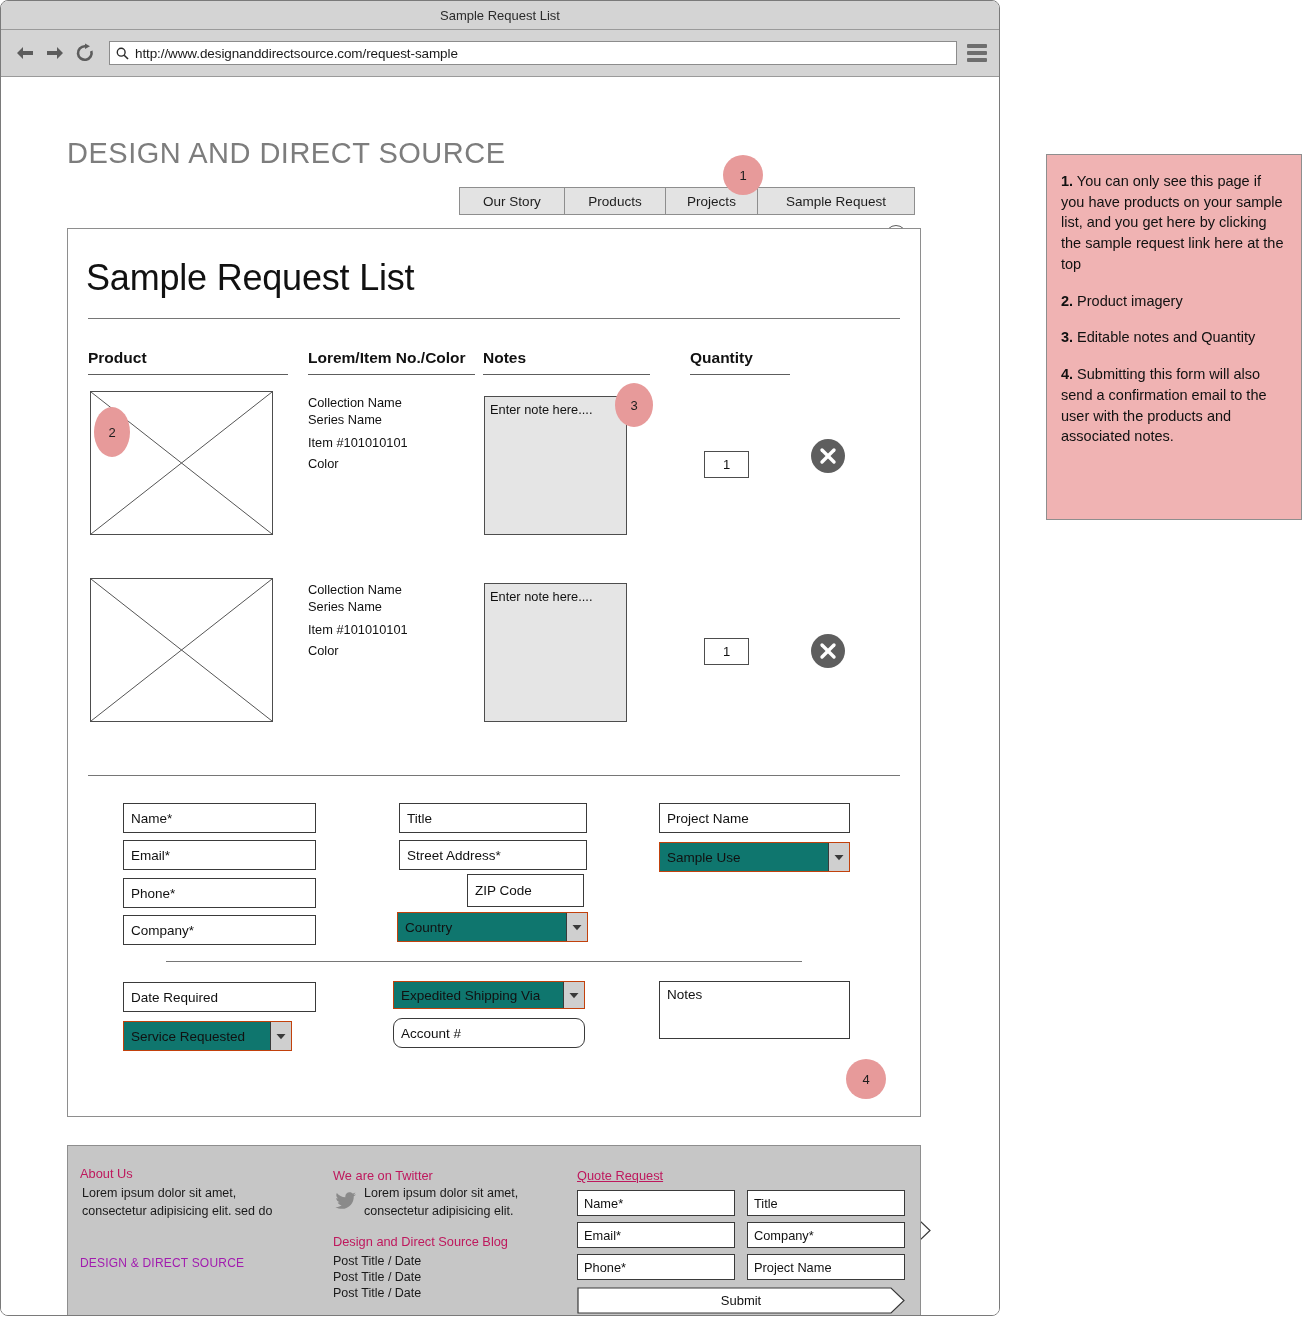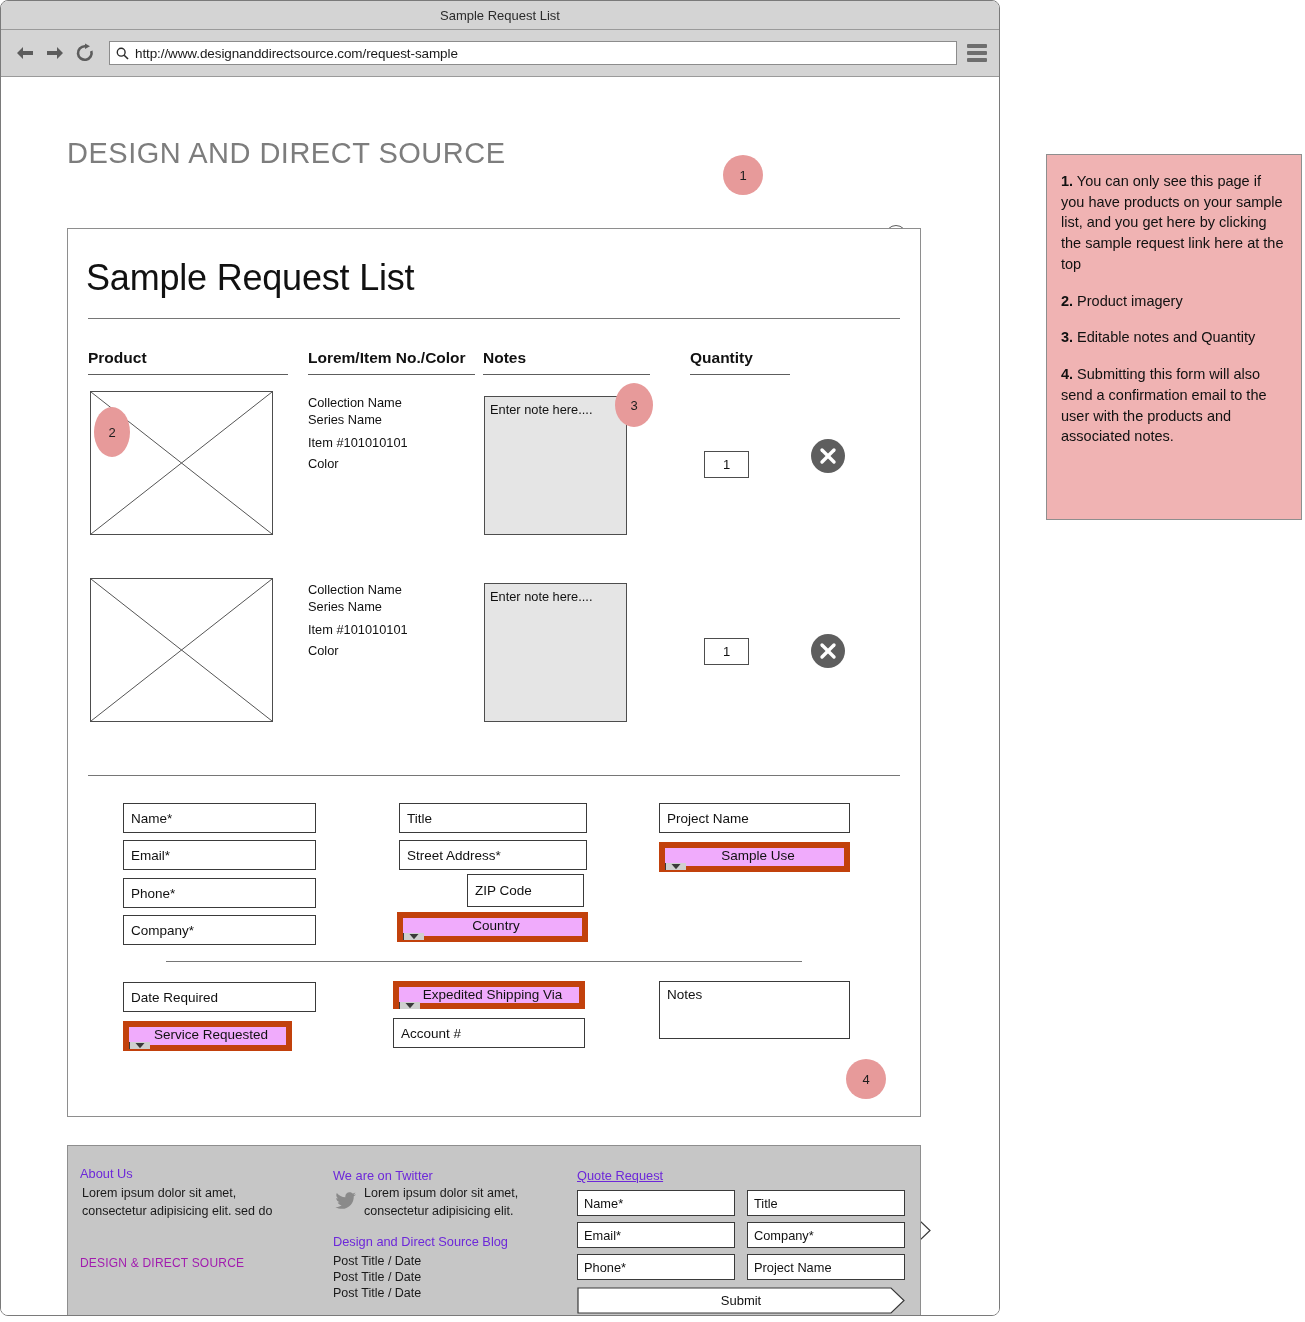--- a/index.html
+++ b/index.html
@@ -105,22 +105,22 @@
   #mid-rule{position:absolute;left:20px;top:546px;width:812px;height:1px;background:#767676;}
   #form-rule-2{position:absolute;left:98px;top:732px;width:636px;height:1px;background:#767676;}
 
   
   .fld{
     position:absolute;border:1px solid #3a3a3a;box-sizing:border-box;background:#fff;
     font-size:13.5px;color:#111;display:flex;align-items:center;padding-left:7px;
   }
   .fld.ta{align-items:flex-start;padding-top:5px;}
   .sel{
-    position:absolute;border:6px solid #c2410c;box-sizing:border-box;background:#f0abfc;
-    font-size:13.5px;color:#111;display:flex;align-items:center;flex-direction:column;
+    position:absolute;border:1px solid #c2410c;box-sizing:border-box;background:#0f766e;
+    font-size:13.5px;color:#111;display:flex;align-items:center;
   }
   .sel .lbl{flex:1;padding-left:7px;}
   .sel .arrow{
     width:20px;align-self:stretch;background:#cfcfcf;border-left:1px solid #3a3a3a;
     display:flex;align-items:center;justify-content:center;
   }
   .sel .arrow svg{display:block;}
 
   #thankyou{position:absolute;left:497px;top:995px;font-size:13.5px;color:#111;}
   #submit-main{
@@ -138,21 +138,21 @@
     display:flex;align-items:center;justify-content:center;
     font-size:13px;color:#1d1d1d;
   }
 
   
   #footer{
     position:absolute;left:66px;top:1068px;width:854px;height:214px;
     background:#c6c6c6;border:1px solid #8e8e8e;box-sizing:border-box;
   }
   .f-text{position:absolute;font-size:12.5px;color:#1a1a1a;line-height:1.45;}
-  .f-head{position:absolute;font-size:12.8px;color:#6d28d9;}
+  .f-head{position:absolute;font-size:12.8px;color:#be185d;}
   #f-brand{position:absolute;left:12px;top:110px;font-size:12px;color:#a21caf;letter-spacing:0.2px;}
   .f-fld{
     position:absolute;border:1px solid #3a3a3a;box-sizing:border-box;background:#fff;
     font-size:12.8px;color:#111;display:flex;align-items:center;padding-left:6px;
   }
   #footer-submit{position:absolute;left:509px;top:141px;width:328px;height:27px;}
   #footer-submit .txt{
     position:absolute;inset:0;display:flex;align-items:center;justify-content:center;
     font-size:13px;color:#111;
   }
@@ -208,20 +208,26 @@
         <i></i>
         <i></i>
         <i></i>
       </div>
   </div>
 
   <div id="page">
 
     <div id="site-header">
       <div id="brand">DESIGN AND DIRECT SOURCE</div>
+      <div id="mainnav">
+        <div class="tab w1">Our Story</div>
+        <div class="tab w2">Products</div>
+        <div class="tab w3">Projects</div>
+        <div class="tab w4">Sample Request</div>
+      </div>
       <div id="cart-link">Sample Request List</div>
       <div id="cart-count">2</div>
     </div>
 
     <div class="marker" style="left:722px;top:78px;width:40px;height:40px;">1</div>
 
     <div id="content-card">
 
       <div id="page-title">Sample Request List</div>
       <div id="title-rule"></div>
@@ -331,21 +337,21 @@
           </span>
       </div>
       <div class="sel" style="left:325px;top:752px;width:192px;height:28px;">
         <span class="lbl">Expedited Shipping Via</span>
         <span class="arrow">
             <svg width="10" height="7" viewBox="0 0 10 7">
               <path d="M0.5 1 L9.5 1 L5 6.2 Z" fill="#3a3a3a"></path>
             </svg>
           </span>
       </div>
-      <div class="fld" style="left:325px;top:789px;width:192px;height:30px;">Account #</div>
+      <div class="fld" style="left:325px;top:789px;width:192px;height:30px;border-radius:9px;">Account #</div>
       <div class="fld ta" style="left:591px;top:752px;width:191px;height:58px;">Notes</div>
 
       <div id="thankyou">Thank you! We will be contacting you shortly.</div>
 
       <div id="submit-main">
         <svg class="shape" width="90" height="27" viewBox="0 0 90 27" preserveAspectRatio="none">
           <path d="M5 1 L76 1 L89 13.5 L76 26 L5 26 A4 4 0 0 1 1 22 L1 5 A4 4 0 0 1 5 1 Z" fill="#fff" stroke="#3a3a3a" stroke-width="1.2"></path>
         </svg>
         <span class="txt">Submit</span>
       </div>

